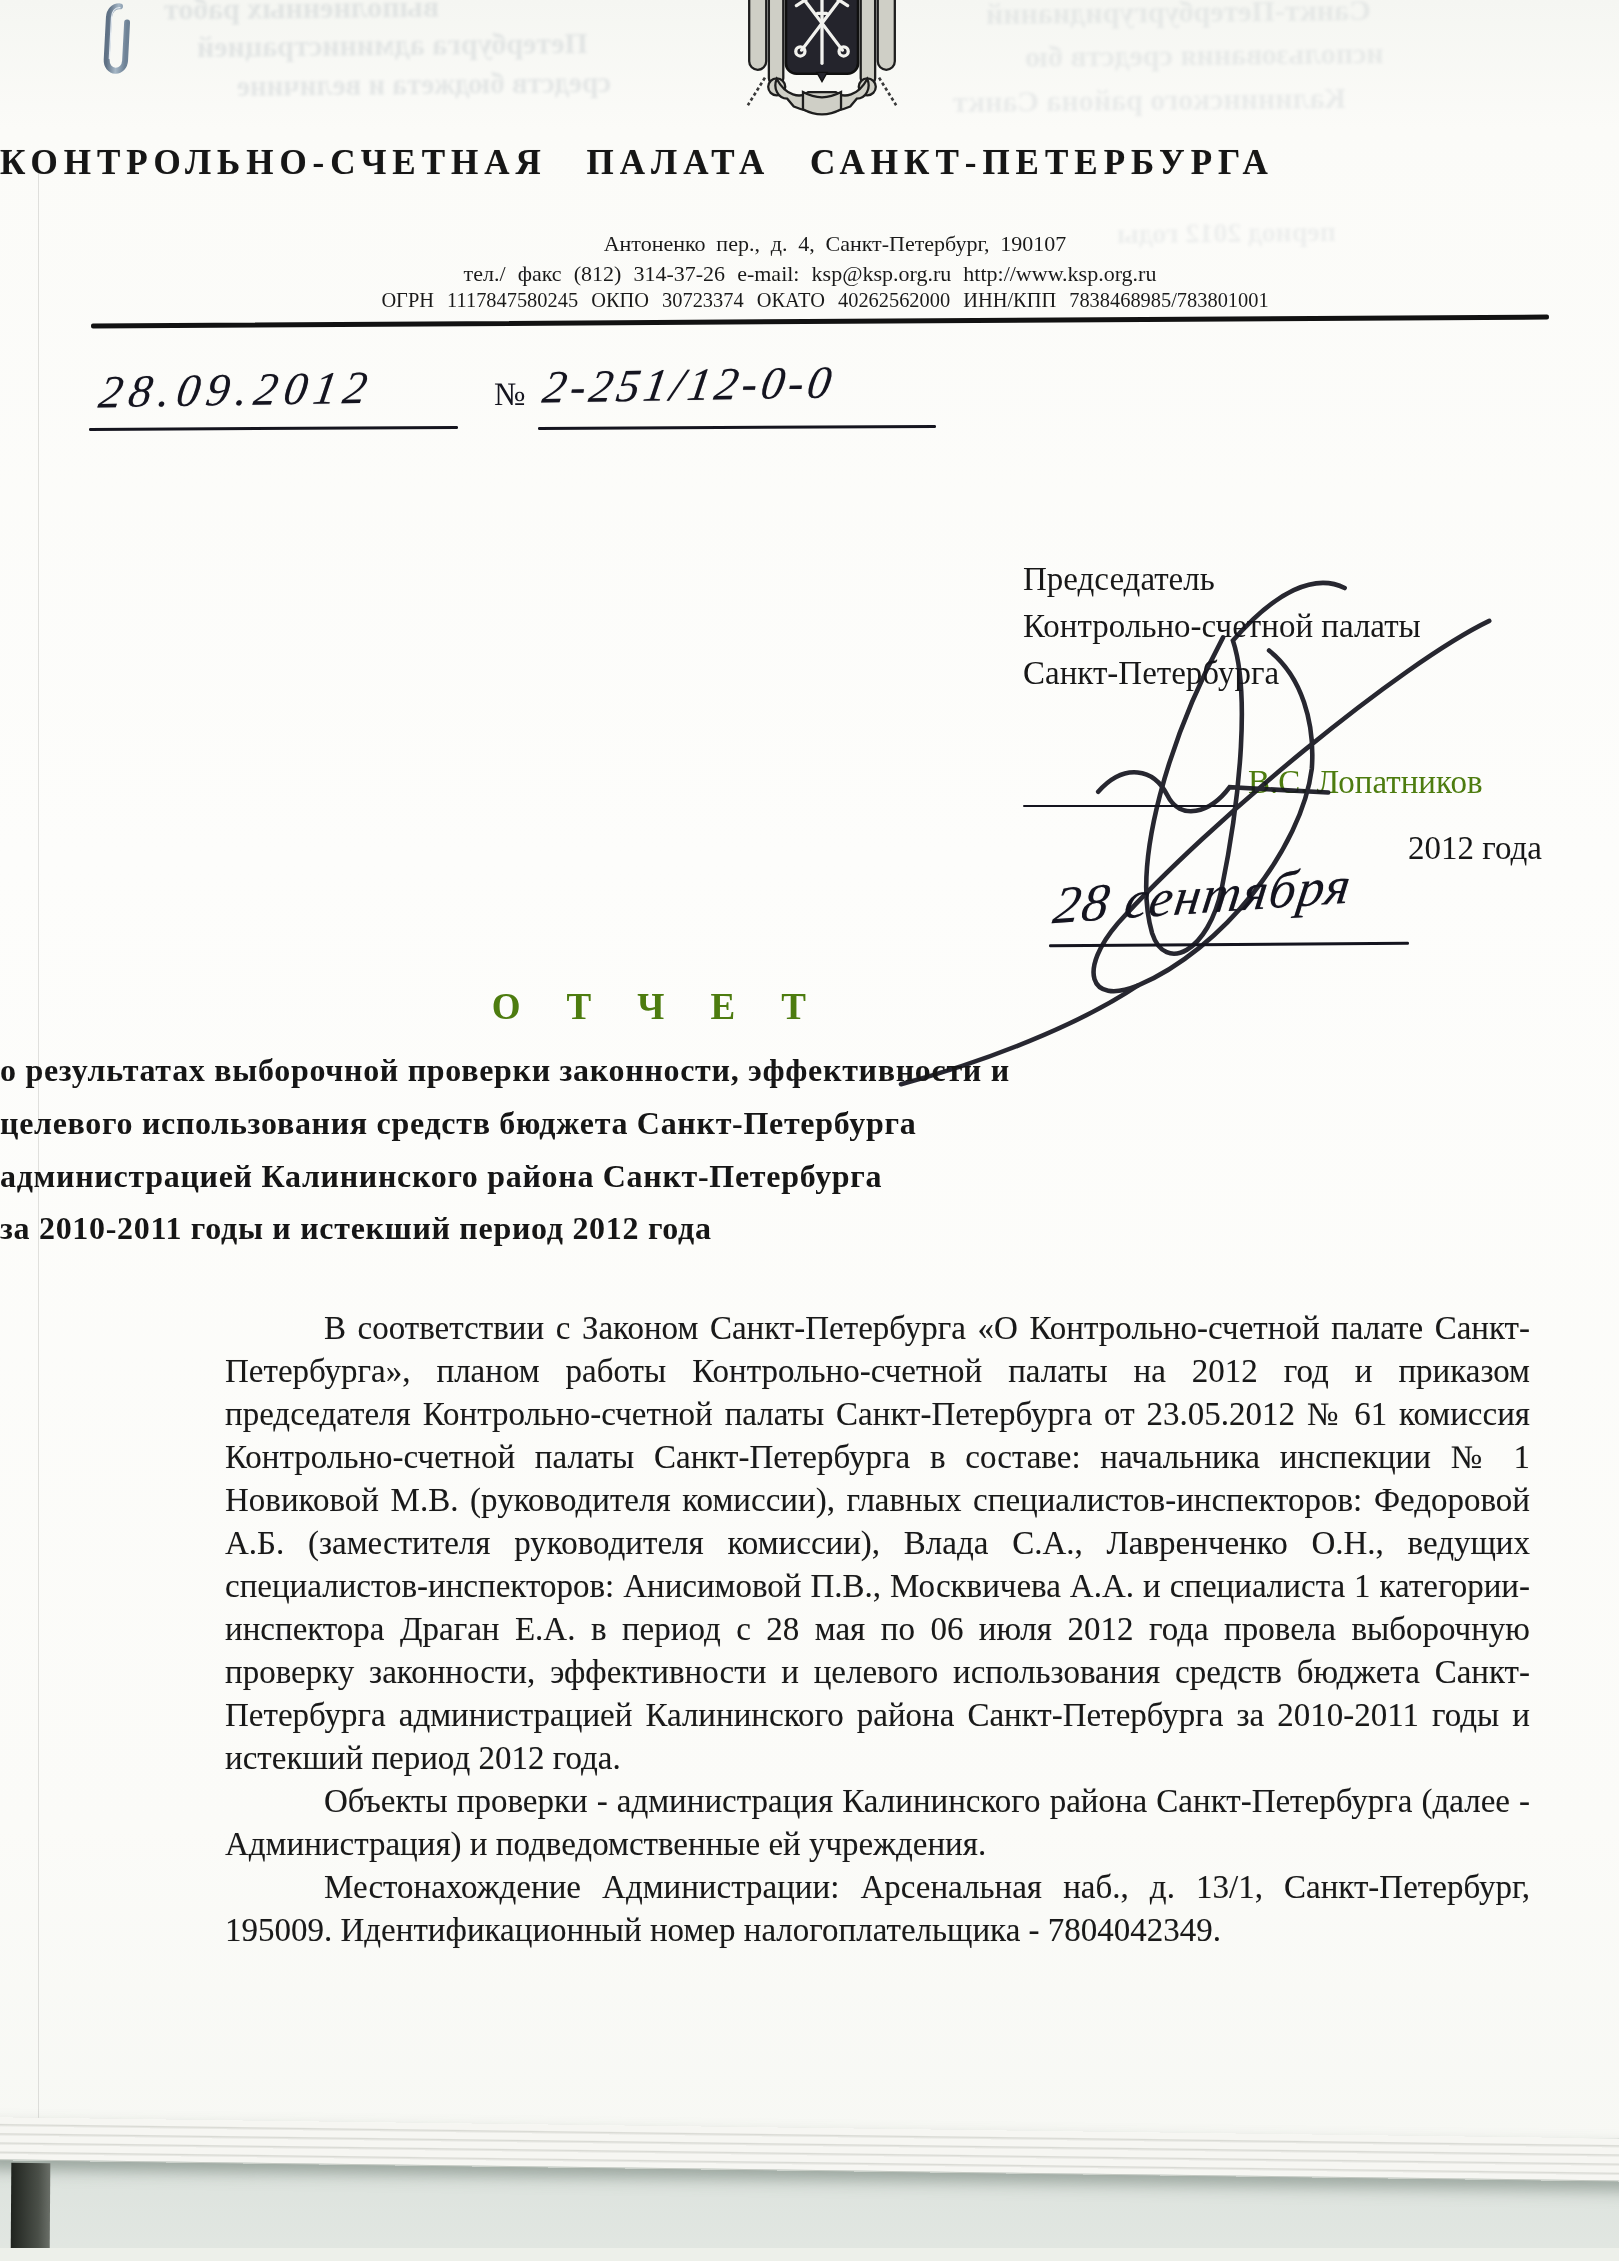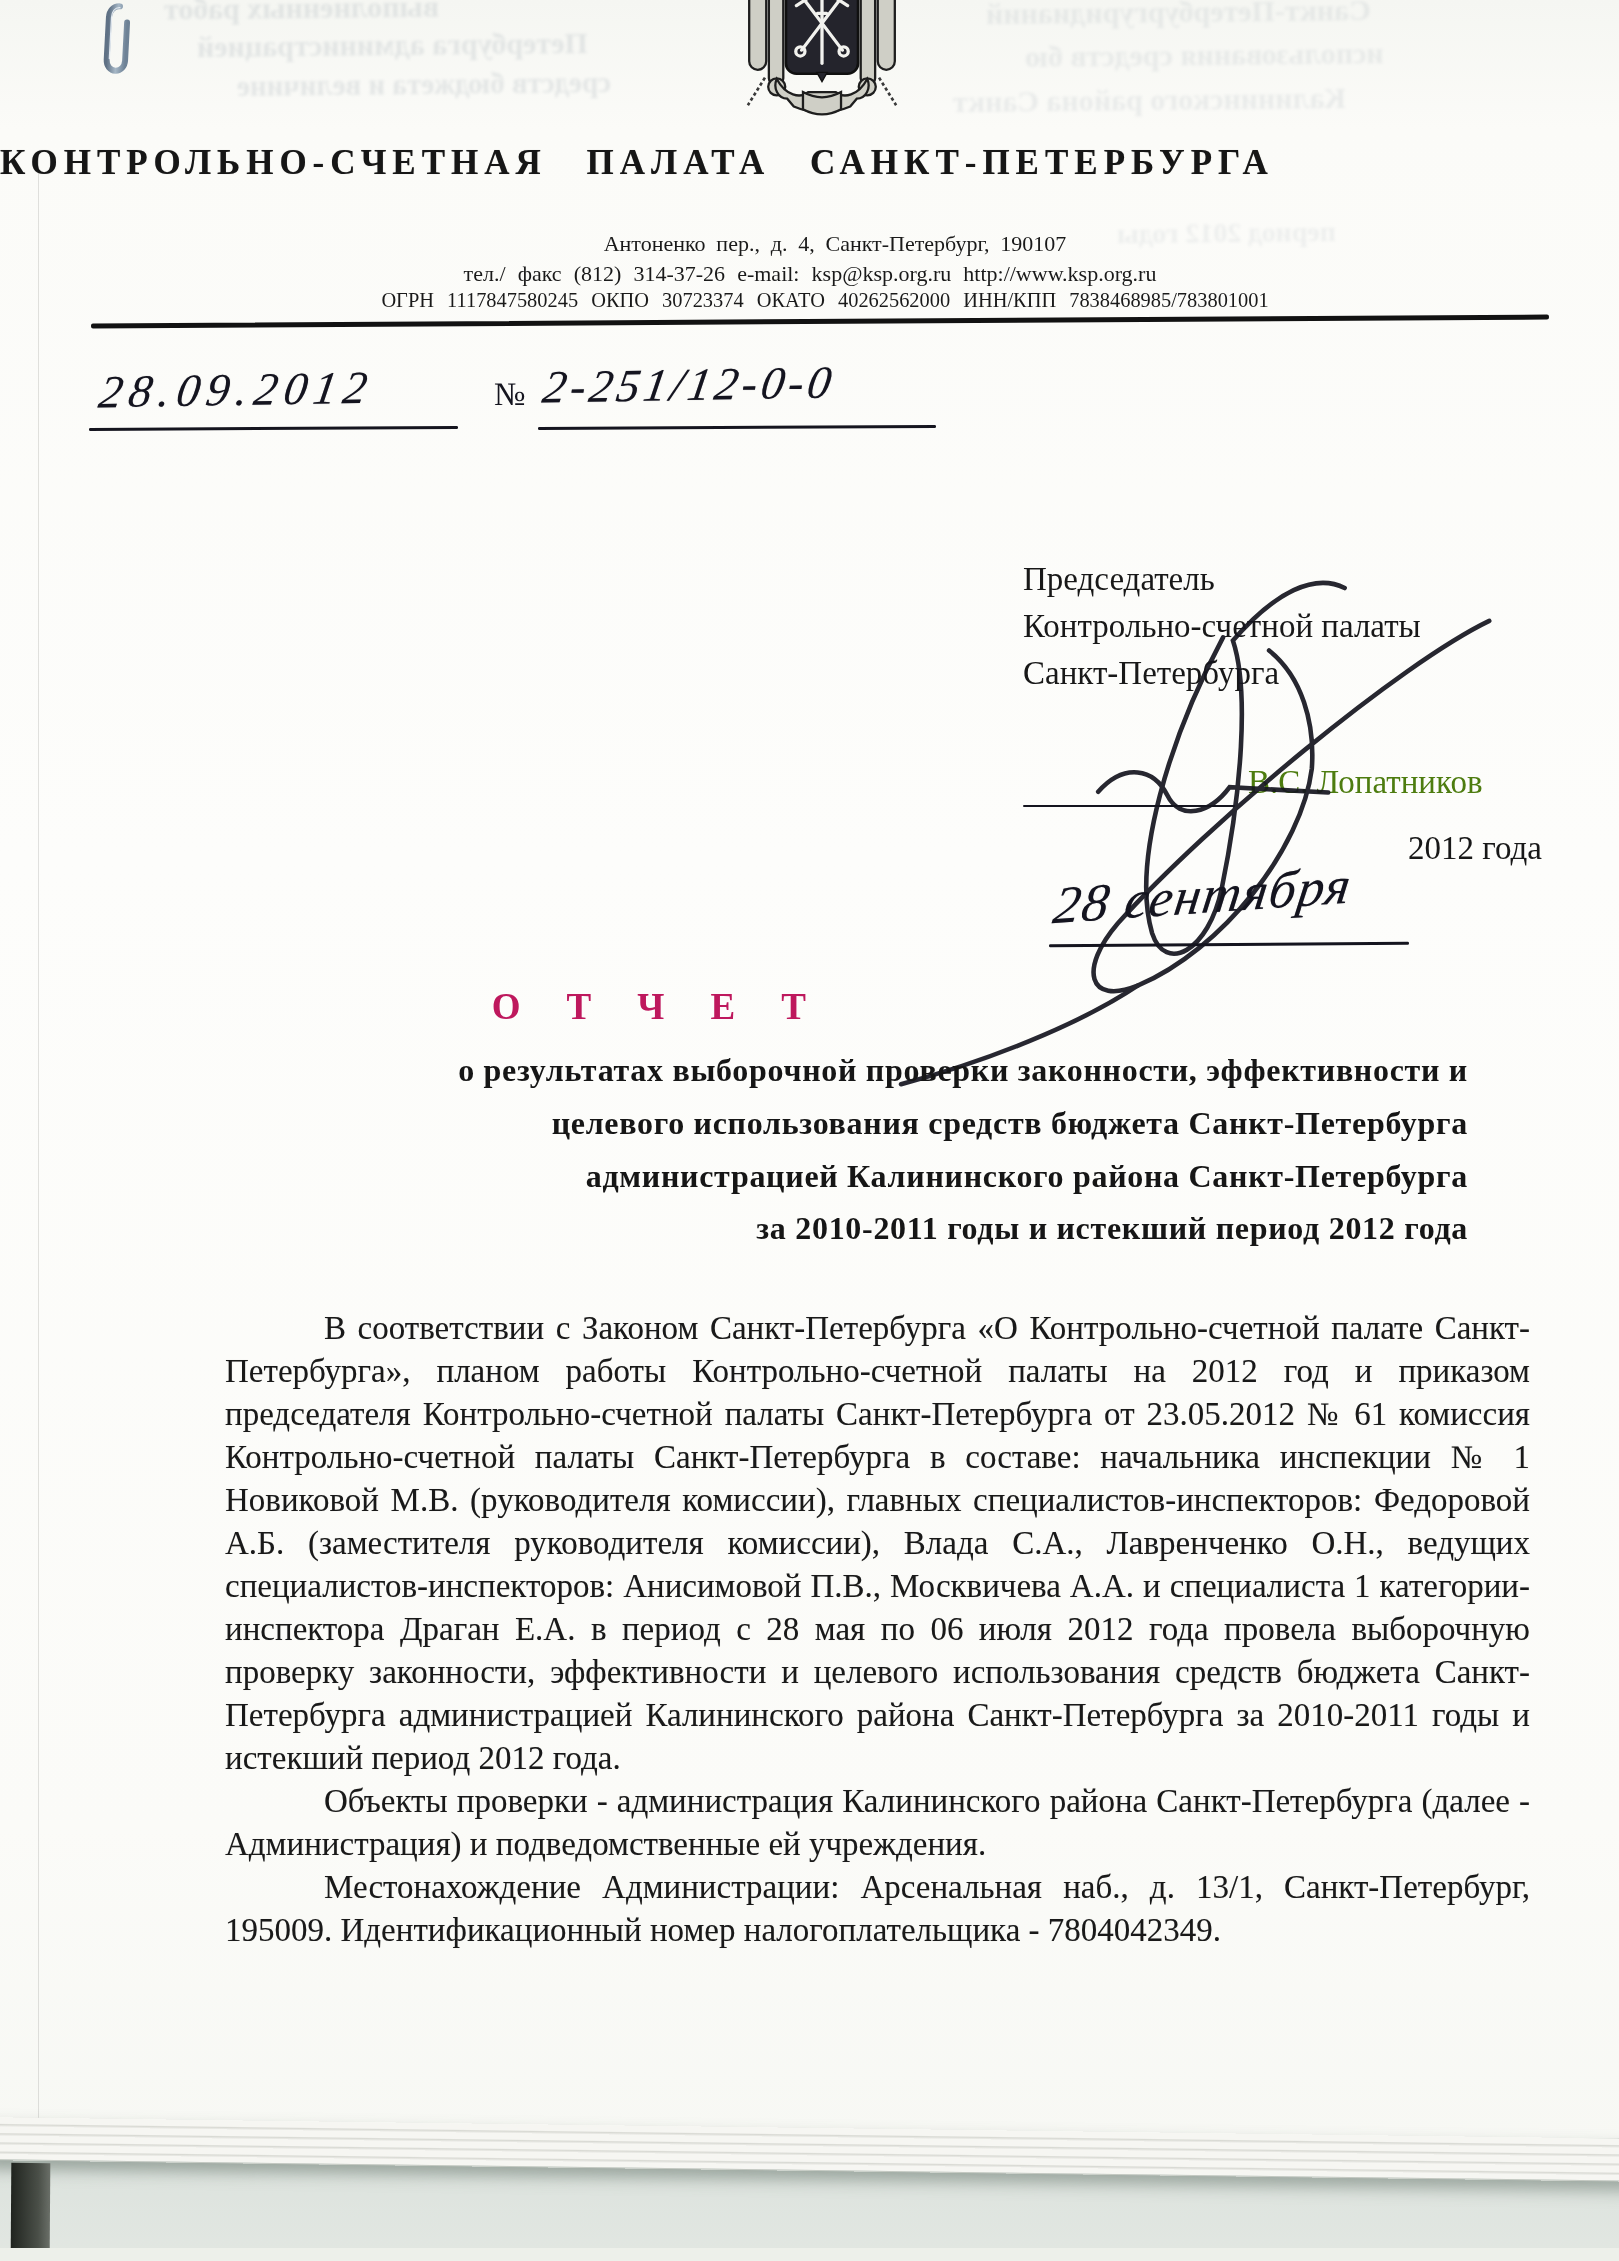--- a/index.html
+++ b/index.html
@@ -60,24 +60,24 @@
   .approve-word{font-weight:bold;letter-spacing:1.3px;}
   .signer-underline{left:1023px;top:805px;width:212px;height:2px;background:#15151f;}
   .signer-name{position:absolute;left:1248px;top:764px;font-size:33px;color:#4d7c0f;}
   .hand-month{position:absolute;left:1056px;top:865px;font-size:53px;letter-spacing:1.3px;transform:skewX(-12deg) rotate(-4deg);}
   .u-month{left:1049px;top:943px;width:360px;height:2.6px;transform:rotate(-0.4deg);}
   .approve-year{position:absolute;left:1408px;top:830px;font-size:33px;color:#181818;}
   .sig-svg{position:absolute;left:855px;top:565px;}
   
   .doc-heading{
     position:absolute;left:0;top:985px;width:1316px;text-align:center;
-    font-size:37px;font-weight:bold;letter-spacing:18.4px;color:#be185d;
+    font-size:37px;font-weight:bold;letter-spacing:18.4px;color:#4d7c0f;
   }
   .title-line{
-    position:absolute;left:0;width:1468px;text-align:right;
+    position:absolute;left:0;width:1468px;text-align:left;
     font-size:32px;font-weight:bold;color:#161616;letter-spacing:0.7px;
   }
   .tl1{top:1052px;} .tl2{top:1105px;} .tl3{top:1158px;} .tl4{top:1210px;}
   
   .body-text{
     position:absolute;left:225px;top:1307px;width:1305px;
     font-size:33px;line-height:43px;text-align:justify;color:#191919;
     text-shadow:0 0 0.7px rgba(0,0,0,.25);
   }
   .body-text p{margin:0;text-indent:99px;}

